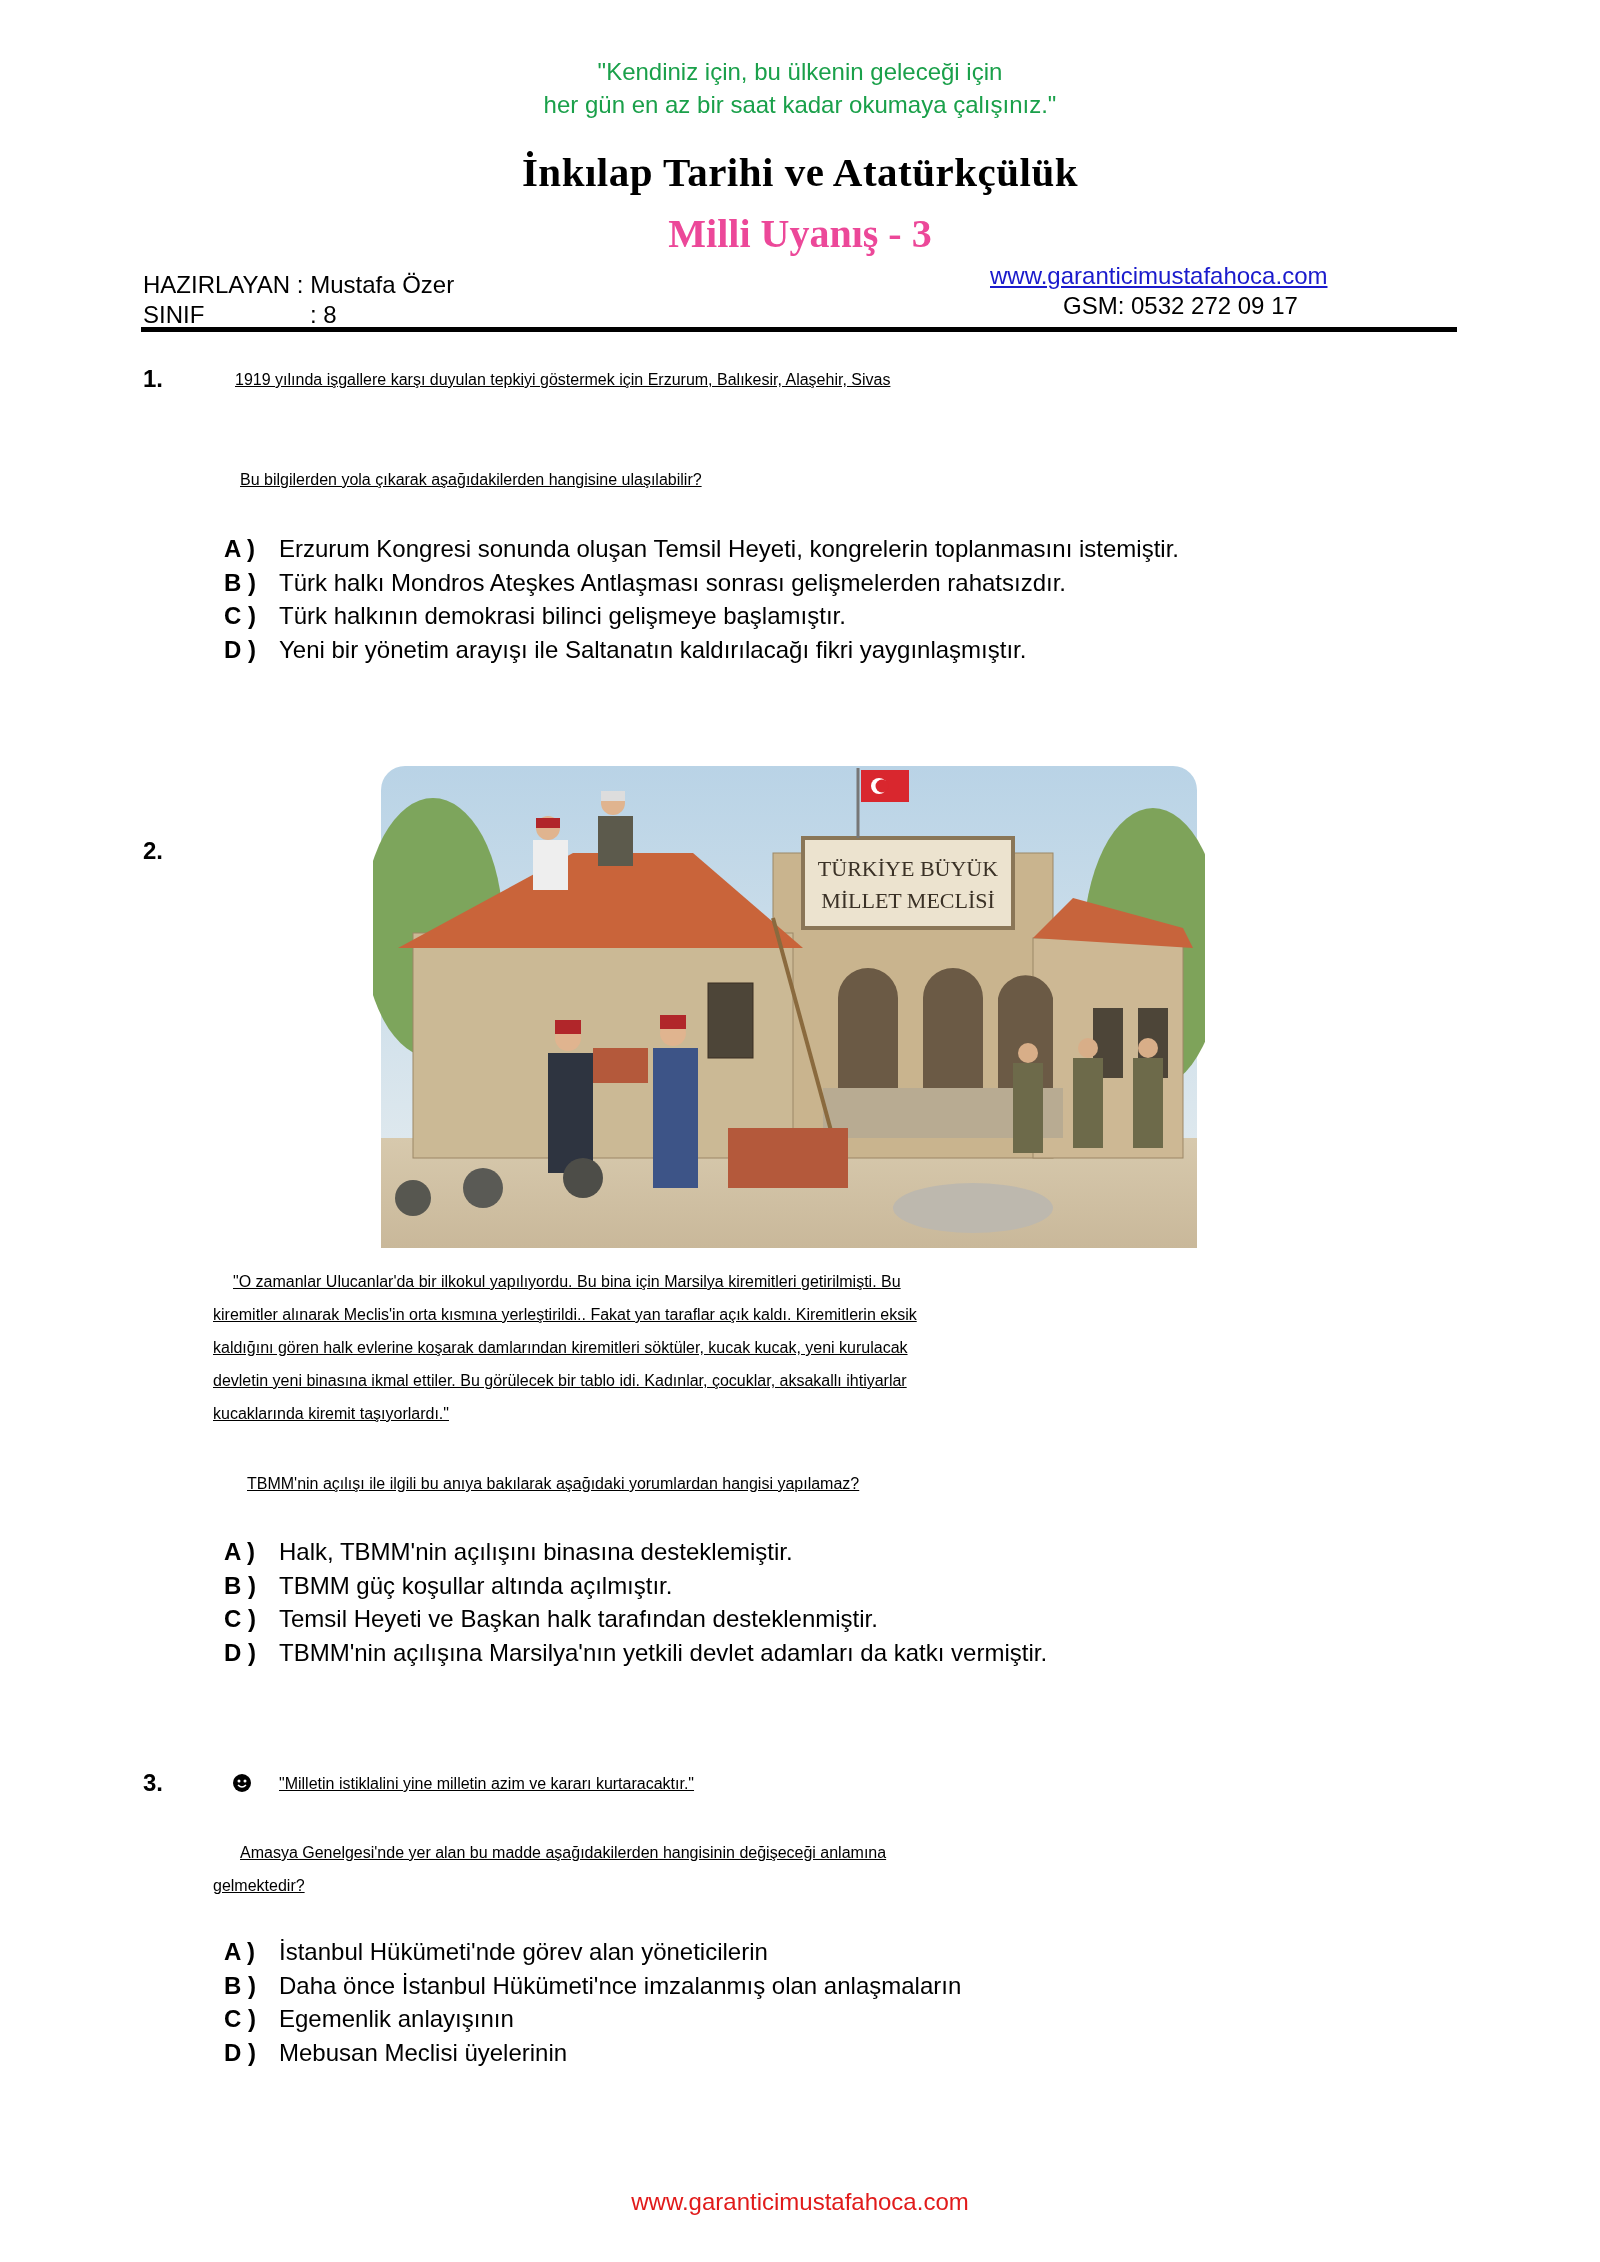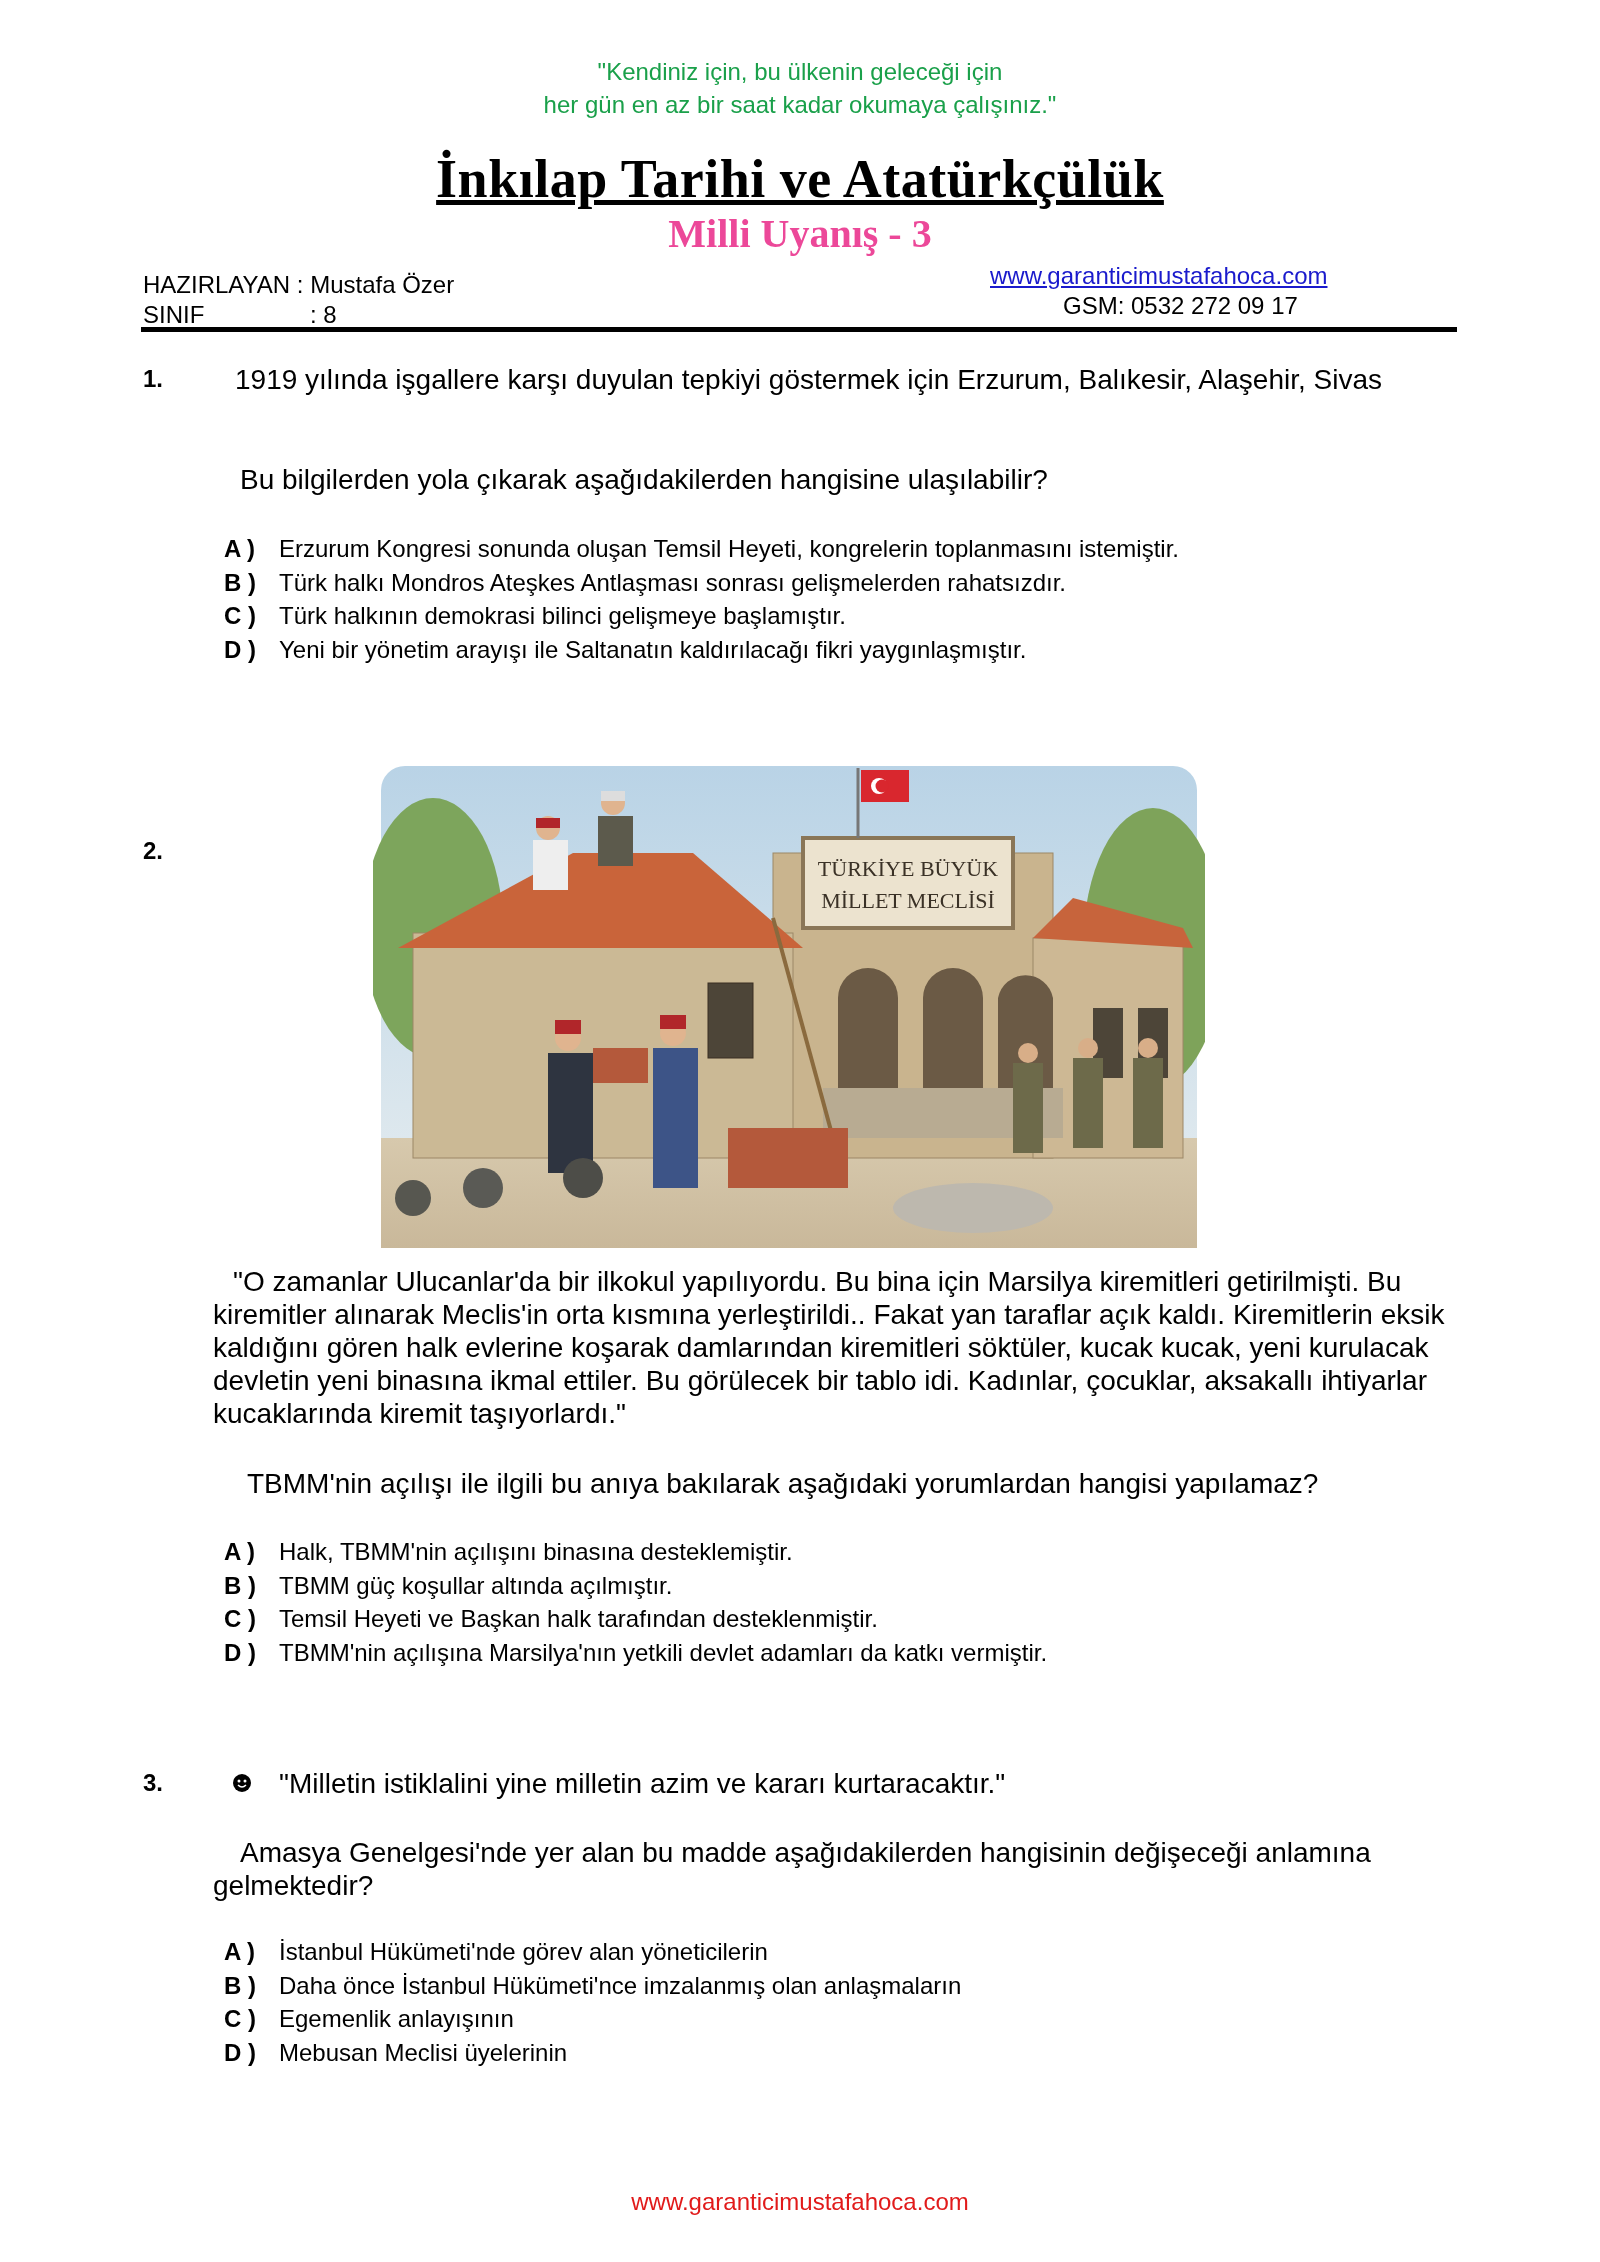--- a/index.html
+++ b/index.html
@@ -1,29 +1,29 @@
 <!DOCTYPE html>
 <html><head>
 <meta charset="utf-8">
 <style>
   html, body { margin: 0; padding: 0; background: #ffffff; }
   body { width: 1600px; height: 2262px; position: relative; overflow: hidden;
          font-family: "Liberation Sans", sans-serif; color: #000; }
   .abs { position: absolute; }
   .motto { left: 0; width: 1600px; text-align: center; color: #1aa04a; font-size: 24px; line-height: 33px; top: 55px; }
-  .title { left: 0; width: 1600px; text-align: center; font-family: "Liberation Serif", serif; font-weight: bold; font-size: 54px; top: 148px; letter-spacing: 0.5px; text-decoration: underline; }
+  .title { left: 0; width: 1600px; text-align: center; font-family: "Liberation Serif", serif; font-weight: bold; font-size: 41px; top: 148px; letter-spacing: 0.5px; }
   .subtitle { left: 0; width: 1600px; text-align: center; font-family: "Liberation Serif", serif; font-weight: bold; font-size: 40px; color: #ec4899; top: 210px; }
   .meta { font-size: 24px; line-height: 30px; margin-top: 8px; }
   .meta-left { left: 143px; top: 262px; }
   .meta-left .lbl { display: inline-block; width: 167px; }
   .site-link { left: 990px; top: 262px; color: #1a1acc; text-decoration: underline; font-size: 24px; }
   .gsm { left: 1063px; top: 292px; font-size: 24px; }
   .rule { left: 141px; top: 327px; width: 1316px; height: 5px; background: #000; }
   .qnum { font-weight: bold; font-size: 24px; }
-  .txt { font-size: 28px; line-height: 33px; }
+  .txt { font-size: 16px; line-height: 33px; text-decoration: underline; }
   .opts { font-size: 24px; line-height: 33.5px; }
   .opt { display: flex; }
   .opt .ol { font-weight: bold; width: 55px; display: inline-block; }
   .figure { left: 373px; top: 758px; width: 832px; height: 498px; }
   .footer { left: 0; width: 1600px; text-align: center; color: #e11a1a; font-size: 24px; top: 2188px; }
 </style>
 </head>
 <body>
 
 <div class="abs motto">

